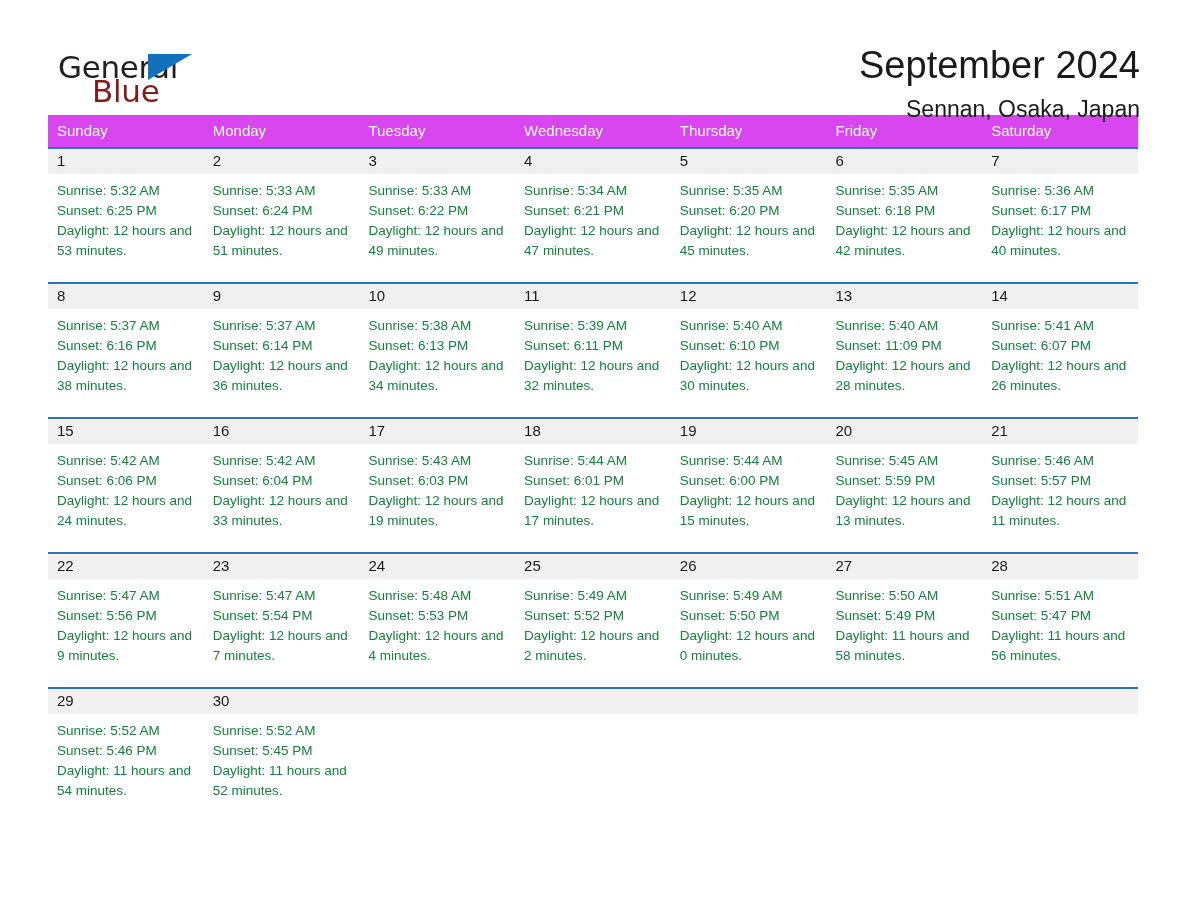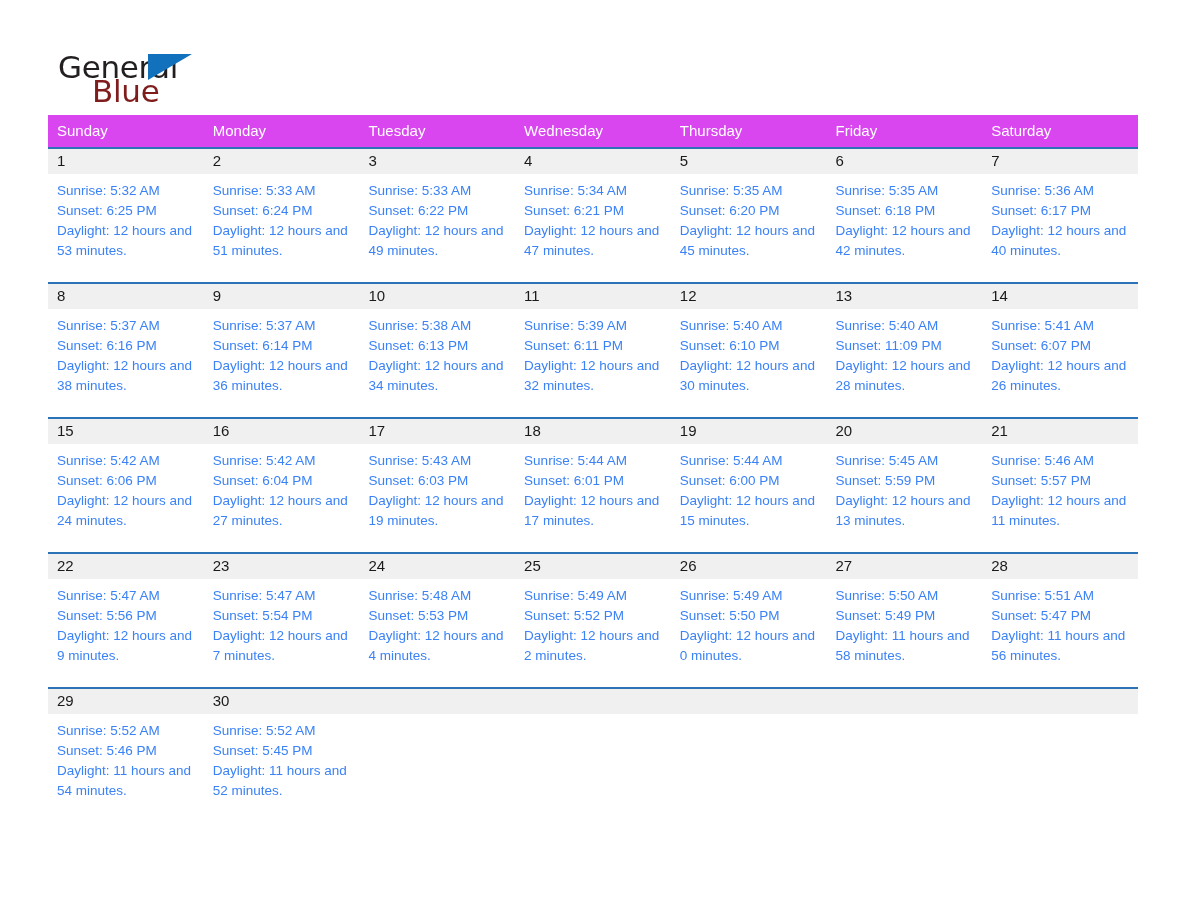--- a/index.html
+++ b/index.html
@@ -124,38 +124,42 @@
     font-size: 15px;
     color: #1a1a1a;
   }
   .cell.empty-cell .day-strip {
     background: #f0f0f0;
   }
   .info {
     padding: 7px 10px 0 9px;
     font-size: 13.5px;
     line-height: 20px;
-    color: #3b82f6;
+    color: #15803d;
   }
   .info div { white-space: nowrap; }
   .info .daylight { white-space: normal; }
 </style>
 </head>
 <body>
 
 <div class="page">
 
   <div class="top-bar">
 
     <div class="logo">
       <span class="logo-general">General</span>
       <span class="logo-triangle"></span>
       <span class="logo-blue">Blue</span>
     </div>
 
+    <div class="title-block">
+      <div class="cal-title">September 2024</div>
+      <div class="cal-subtitle">Sennan, Osaka, Japan</div>
+    </div>
 
   </div>
 
   <table class="calendar">
     <colgroup>
       <col>
         <col>
         <col>
         <col>
         <col>
@@ -331,21 +335,21 @@
                 <div class="daylight">Daylight: 12 hours and 24 minutes.</div>
               </div>
             </div>
           </td>
         <td>
             <div class="cell">
               <div class="day-strip">16</div>
               <div class="info">
                 <div>Sunrise: 5:42 AM</div>
                 <div>Sunset: 6:04 PM</div>
-                <div class="daylight">Daylight: 12 hours and 27 minutes.</div>
+                <div class="daylight">Daylight: 12 hours and 33 minutes.</div>
               </div>
             </div>
           </td>
         <td>
             <div class="cell">
               <div class="day-strip">17</div>
               <div class="info">
                 <div>Sunrise: 5:43 AM</div>
                 <div>Sunset: 6:03 PM</div>
                 <div class="daylight">Daylight: 12 hours and 19 minutes.</div>

